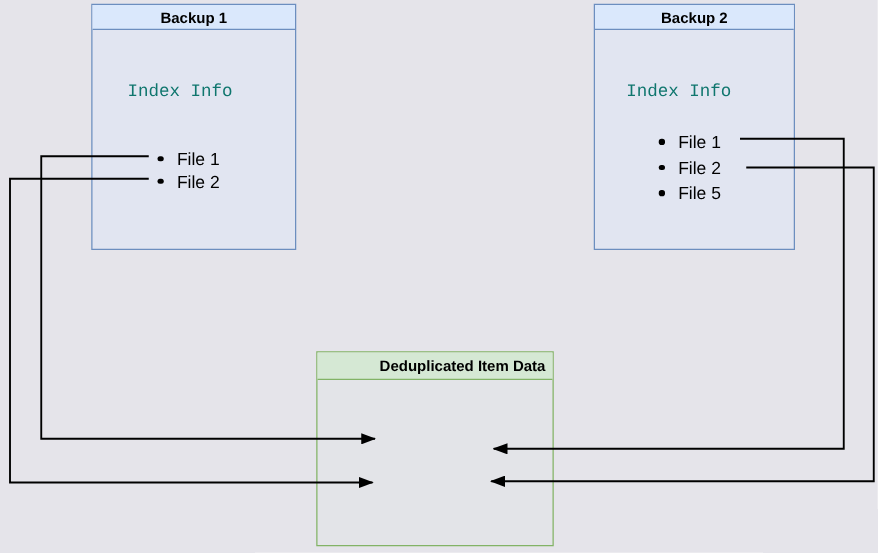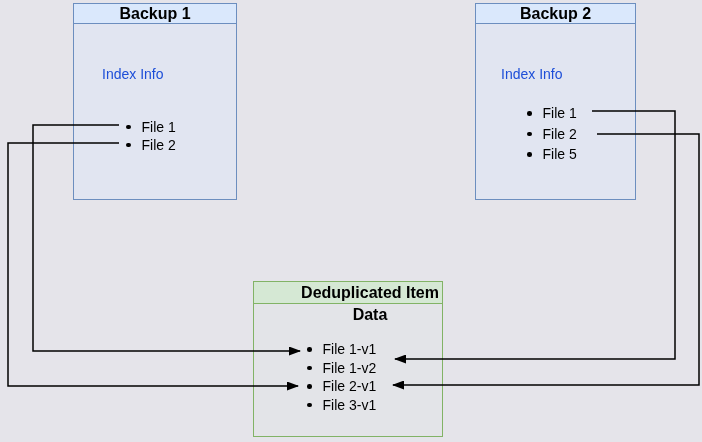--- a/index.html
+++ b/index.html
@@ -25,43 +25,44 @@
   }
   .node.green {
     border-color: #82b366;
     background: rgba(213,232,212,0.10);
   }
   .node-header {
     box-sizing: border-box;
     width: 100%;
     text-align: center;
     font-weight: bold;
-    font-size: 16px;
+    font-size: 12px;
     color: #000;
     border-bottom: 1px solid;
   }
   .node.blue .node-header {
     height: 20px;
     line-height: 20px;
     background: #dae8fc;
     border-bottom-color: #6c8ebf;
   }
   .node.green .node-header {
     height: 22px;
     line-height: 22px;
     background: #d5e8d4;
     border-bottom-color: #82b366;
     padding-left: 44px;
   }
   .subtitle {
     position: absolute;
     font-size: 14px;
     line-height: 18px;
-    color: #1d4ed8;
+    color: #0f766e;
     white-space: nowrap;
+    font-family: Liberation Mono, monospace;
   }
   .file-list {
     position: absolute;
   }
   .file-row {
     display: flex;
     align-items: center;
     font-size: 14px;
     color: #000;
     white-space: nowrap;
@@ -123,38 +124,20 @@
       </div>
       <div class="file-row">
         <span class="dot"></span>
         <span>File 5</span>
       </div>
     </div>
   </div>
 
   <div class="node green" style="left:253px; top:281px; width:190px; height:156px;">
     <div class="node-header">Deduplicated Item Data</div>
-    <div class="file-list lh185" style="left:53px; top:58px;">
-      <div class="file-row">
-        <span class="dot"></span>
-        <span>File 1-v1</span>
-      </div>
-      <div class="file-row">
-        <span class="dot"></span>
-        <span>File 1-v2</span>
-      </div>
-      <div class="file-row">
-        <span class="dot"></span>
-        <span>File 2-v1</span>
-      </div>
-      <div class="file-row">
-        <span class="dot"></span>
-        <span>File 3-v1</span>
-      </div>
-    </div>
   </div>
 
   <svg id="connections-svg" width="702" height="442" viewBox="0 0 702 442">
     <defs>
       <marker id="arrowhead" viewBox="0 0 12 9" refX="11" refY="4.5" markerWidth="12" markerHeight="9" orient="auto" markerUnits="userSpaceOnUse">
         <path d="M0,0 L12,4.5 L0,9 Z" fill="#000"></path>
       </marker>
     </defs>
   <polyline points="119,125 33,125 33,351 300,351" class="connector" marker-end="url(#arrowhead)"></polyline>
       <polyline points="119,143 8,143 8,386 298,386" class="connector" marker-end="url(#arrowhead)"></polyline>

